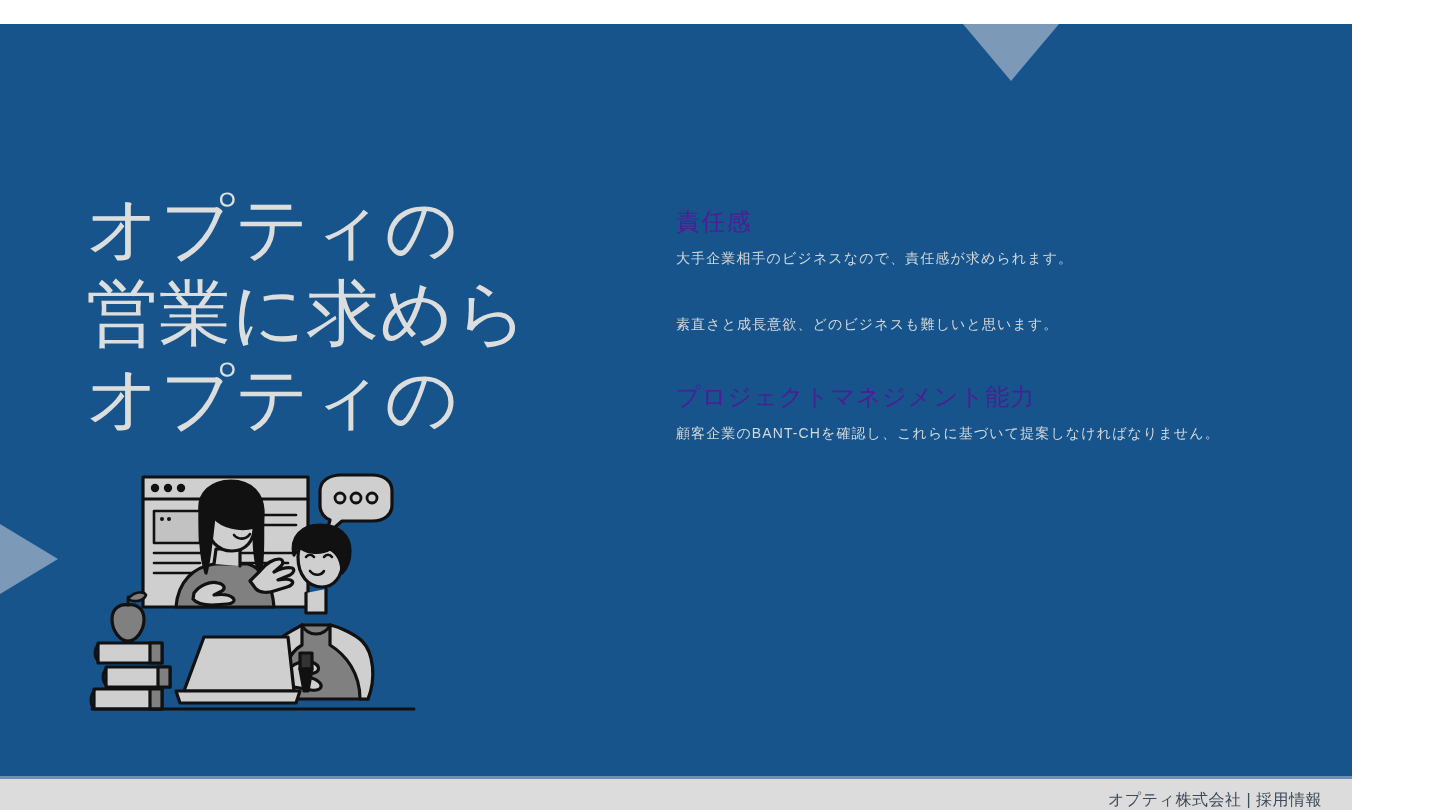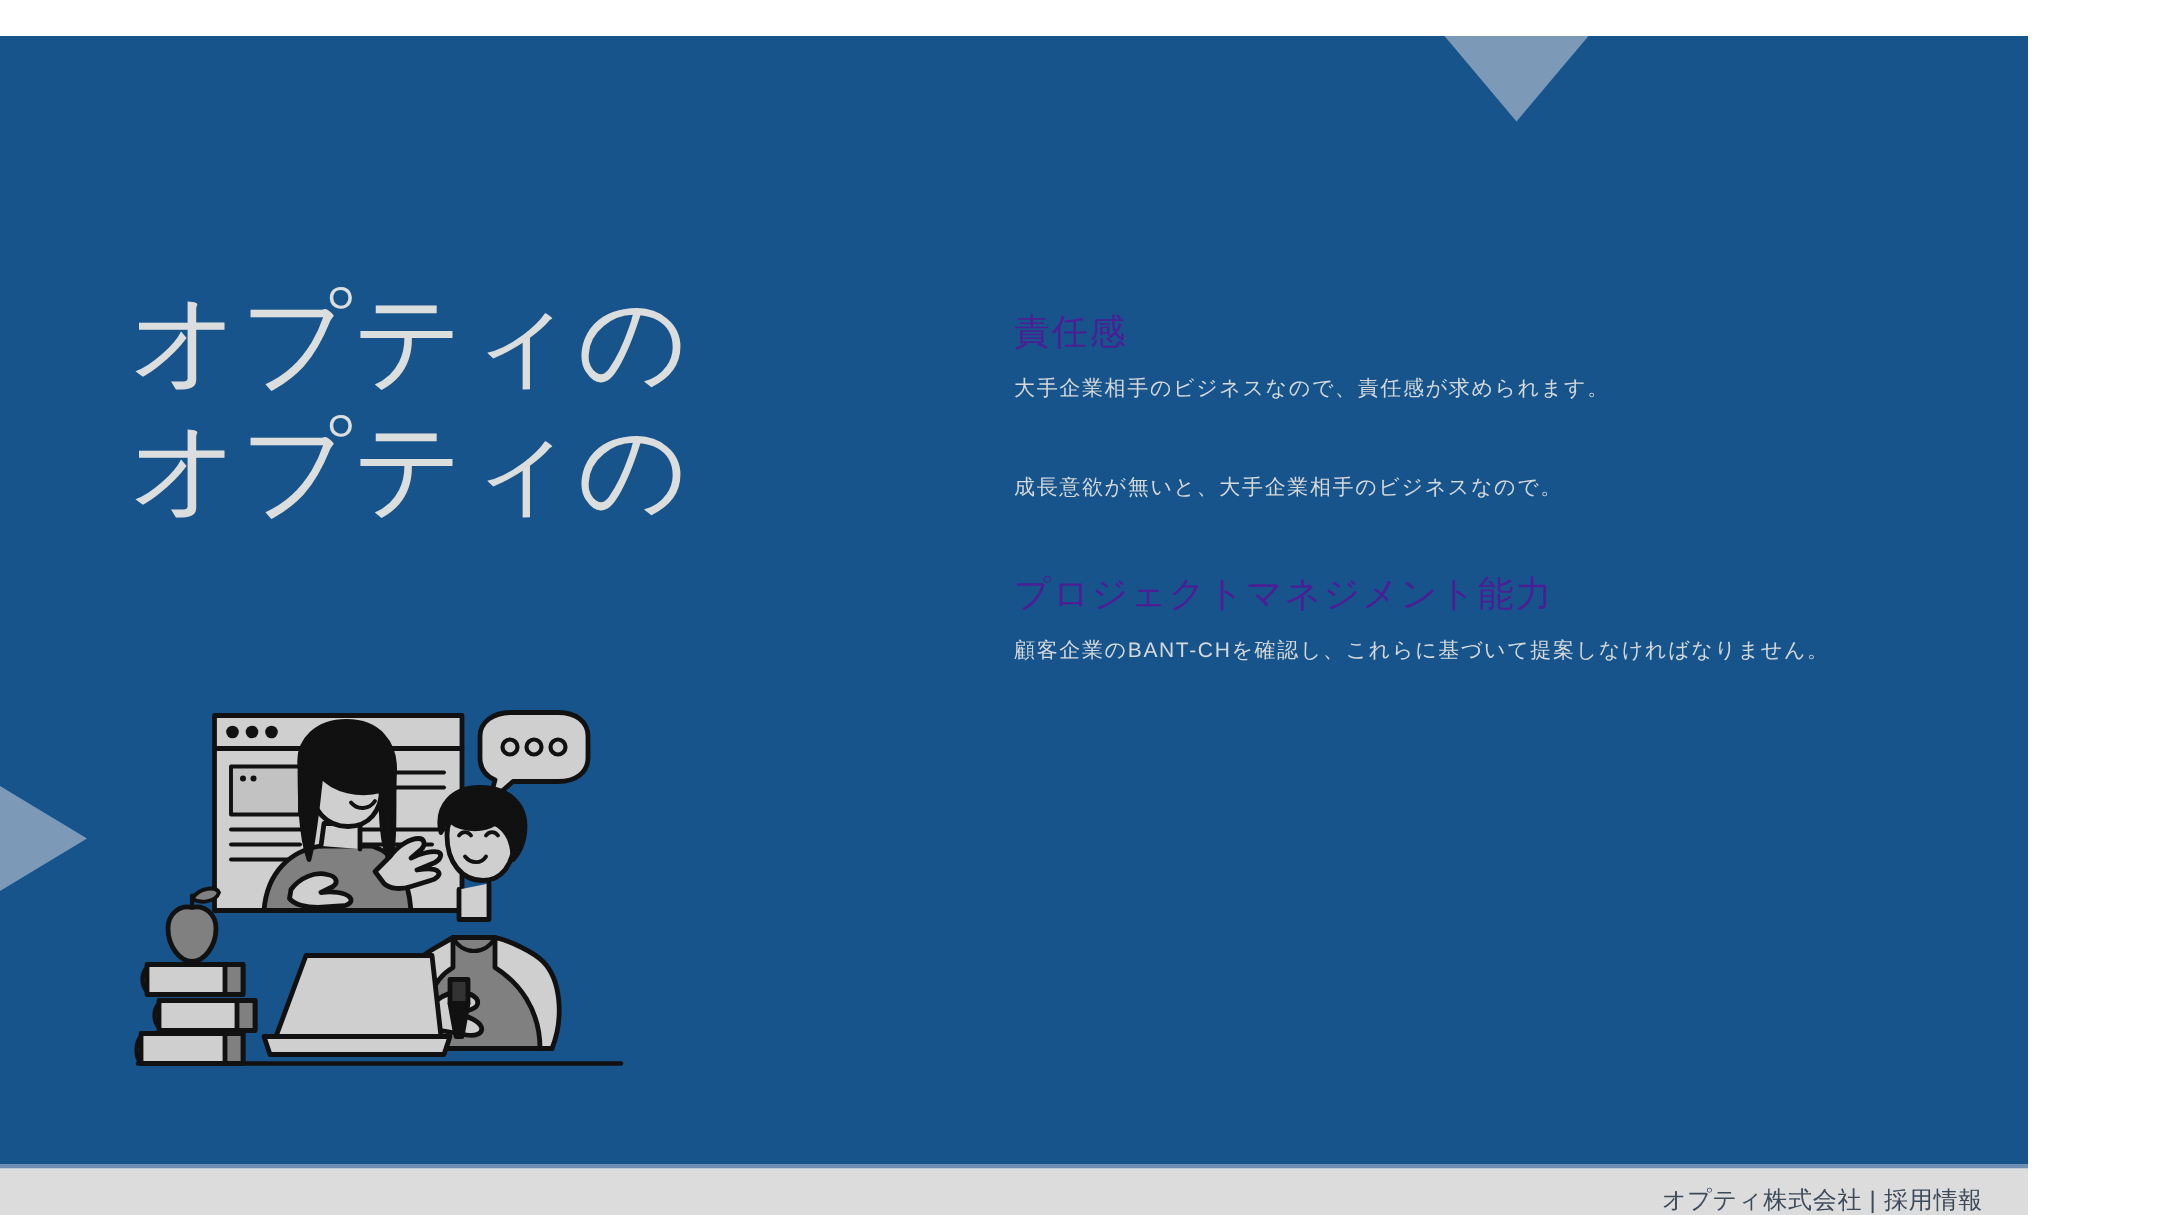--- a/index.html
+++ b/index.html
@@ -135,20 +135,21 @@
 
 <div id="slide">
 
   <div class="blue-panel"></div>
 
   <div class="tri-top"></div>
   <div class="tri-left"></div>
 
   <h1 class="title">
     <span class="line">オプティの</span>
+    <span class="line">営業に求めら</span>
     <span class="line">オプティの</span>
   </h1>
 
   <div class="illustration">
     <svg viewBox="0 0 330 245" xmlns="http://www.w3.org/2000/svg">
       <g stroke="#111111" stroke-width="3.2" stroke-linejoin="round" stroke-linecap="round" fill="none">
 
         <rect x="55" y="10" width="165" height="130" fill="#CFCFCF"></rect>
         <line x1="55" y1="32" x2="220" y2="32"></line>
         <circle cx="67" cy="21" r="4.2" fill="#111111" stroke="none"></circle>
@@ -237,21 +238,21 @@
   </div>
 
   <div class="content-col">
 
     <div class="block">
       <p class="block-heading">責任感</p>
       <p class="block-body">大手企業相手のビジネスなので、責任感が求められます。</p>
     </div>
 
     <div class="block">
-      <p class="block-body">成長意欲が無いと、大手企業相手のビジネスなので。</p>
+      <p class="block-body">素直さと成長意欲、どのビジネスも難しいと思います。</p>
     </div>
 
     <div class="block">
       <p class="block-heading">プロジェクトマネジメント能力</p>
       <p class="block-body">顧客企業のBANT-CHを確認し、これらに基づいて提案しなければなりません。</p>
     </div>
 
   </div>
 
   <div class="divider-line"></div>

